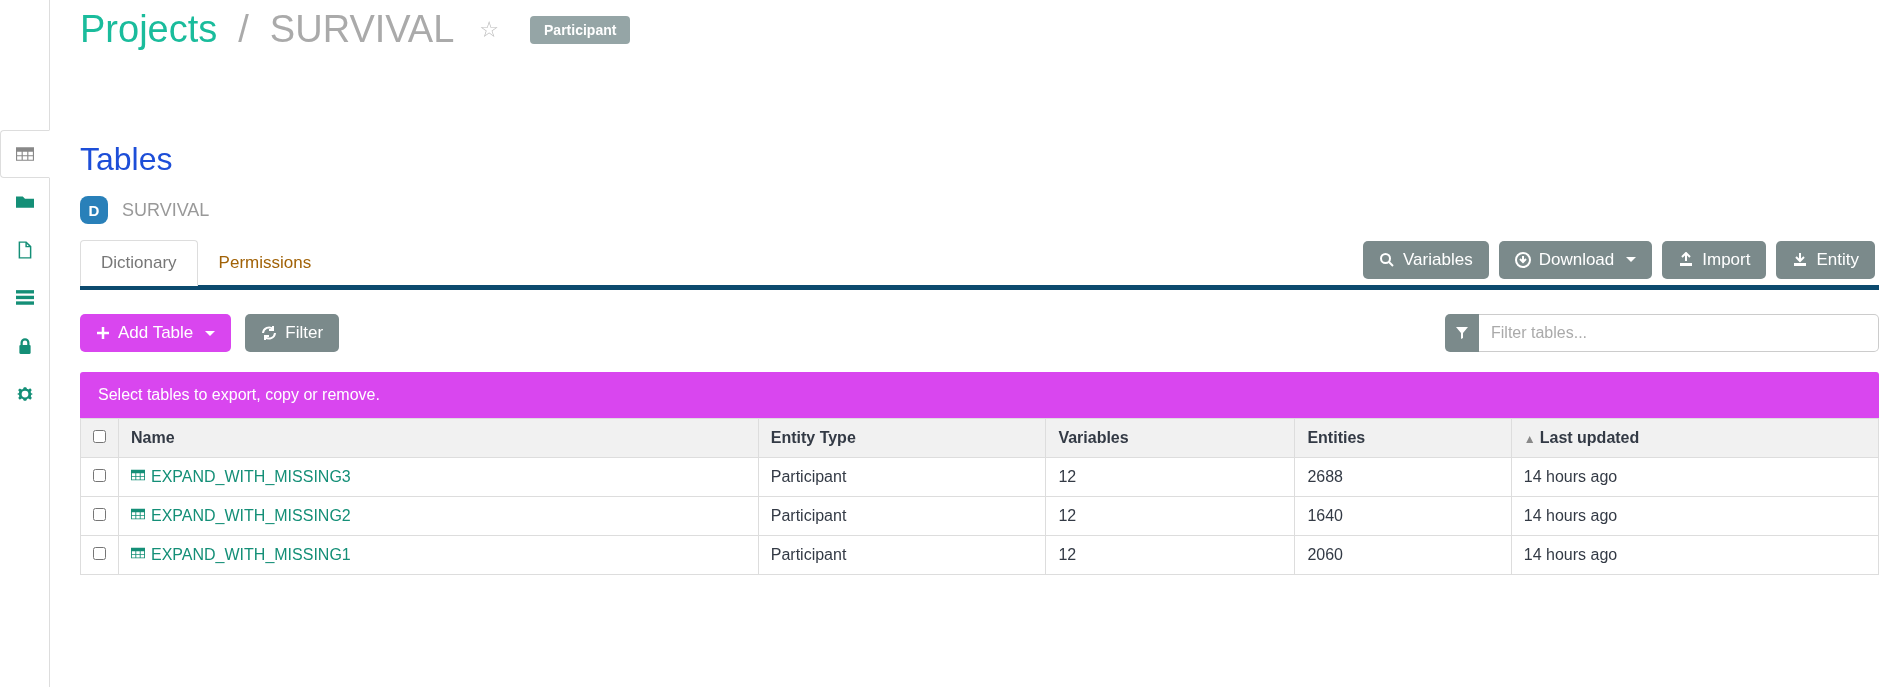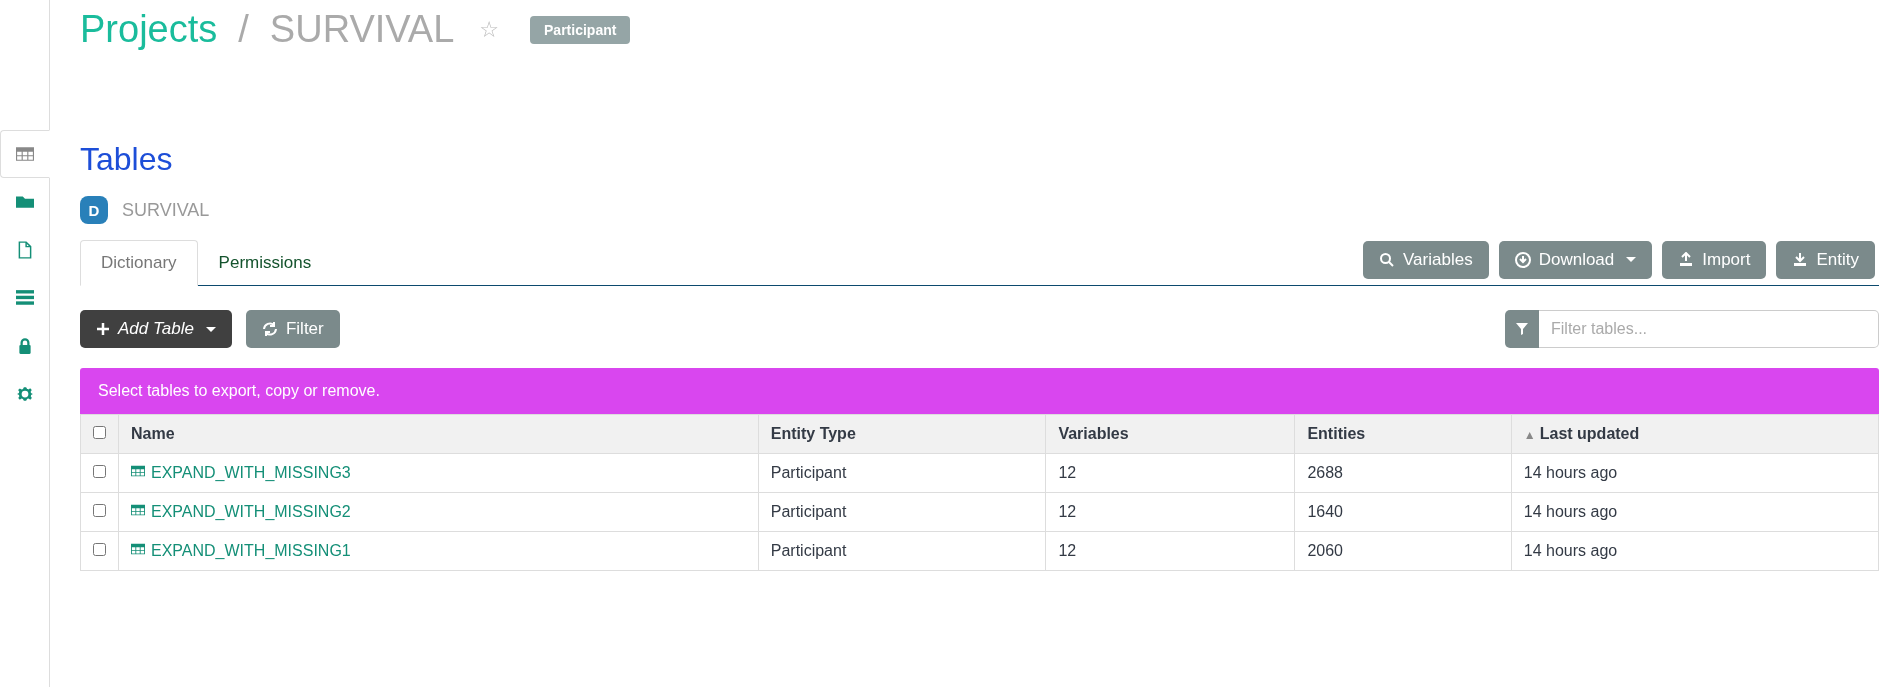--- a/index.html
+++ b/index.html
@@ -12,32 +12,32 @@
 .breadcrumb { display: flex; align-items: center; gap: 21px; padding-top: 8px; font-size: 38px; font-weight: 400; }
 .bc-link { color: #1abc9c; cursor: pointer; }
 .bc-sep { color: #aaa; }
 .bc-current { color: #aaa; }
 .star-icon { color: #bbb; font-size: 22px; margin-left: 4px; cursor: pointer; }
 .tag { display: inline-block; background: #95a5a6; color: #fff; font-size: 14px; font-weight: 600; padding: 6px 14px; border-radius: 4px; margin-left: 10px; }
 h2.section-title { font-size: 32px; font-weight: 500; color: #1d4ed8; margin-top: 90px; margin-bottom: 18px; }
 .proj-line { display: flex; align-items: center; gap: 14px; margin-bottom: 16px; }
 .proj-badge { width: 28px; height: 28px; border-radius: 8px; background: #2980b9; color: #fff; font-weight: 700; display: flex; align-items: center; justify-content: center; font-size: 15px; }
 .proj-name { color: #999; font-size: 18px; }
-.tabs-row { display: flex; align-items: center; border-bottom: 1px solid #0c4a6e; justify-content: space-between; }
+.tabs-row { display: flex; align-items: center; border-bottom: 5px solid #0c4a6e; justify-content: space-between; }
 .tabs { display: flex; }
-.tab { padding: 12px 20px; font-size: 17px; cursor: pointer; border: 1px solid transparent; border-bottom: none; margin-bottom: -1px; color: #14532d; }
+.tab { padding: 12px 20px; font-size: 17px; cursor: pointer; border: 1px solid transparent; border-bottom: none; margin-bottom: -1px; color: #a16207; }
 .tab.active { color: #777; border: 1px solid #ddd; border-bottom: 1px solid #fff; border-radius: 4px 4px 0 0; background: #fff; }
 .tab-actions { margin-left: auto; display: flex; gap: 10px; padding-bottom: 6px; padding-right: 4px; }
 .btn { display: inline-flex; align-items: center; gap: 8px; padding: 9px 16px; border: none; border-radius: 5px; font-size: 17px; cursor: pointer; color: #fff; background: #7b8a8b; }
-.btn.primary { background: #404040; font-style: italic; }
+.btn.primary { background: #d946ef; }
 .btn .caret { width: 0; height: 0; border-left: 5px solid transparent; border-right: 5px solid transparent; border-top: 5px solid #fff; margin-left: 4px; }
 .toolbar { display: flex; align-items: center; gap: 14px; margin-top: 24px; }
 .filter-group { margin-left: auto; display: flex; align-items: stretch; }
 .filter-icon-btn { width: 34px; background: #7b8a8b; color: #fff; display: flex; align-items: center; justify-content: center; border: none; border-radius: 5px 0 0 5px; cursor: pointer; }
-.filter-input { width: 340px; padding: 9px 12px; font-size: 16px; border: 1px solid #ccc; border-left: none; border-radius: 0 5px 5px 0; outline: none; }
+.filter-input { width: 400px; padding: 9px 12px; font-size: 16px; border: 1px solid #ccc; border-left: none; border-radius: 0 5px 5px 0; outline: none; }
 .filter-input::placeholder { color: #aaa; }
 .info-bar { background: #d946ef; color: #fff; padding: 14px 18px; font-size: 16px; margin-top: 20px; border-radius: 3px 3px 0 0; }
 table.data { width: 100%; border-collapse: collapse; }
 table.data th, table.data td { text-align: left; padding: 10px 12px; border: 1px solid #ddd; font-size: 16px; }
 table.data thead th { background: #f1f1f1; font-weight: 700; color: #333a45; }
 table.data tbody tr { background: #fff; }
 .chk-col { width: 36px; text-align: center; }
 .tbl-link { color: #148f77; cursor: pointer; display: inline-flex; gap: 6px; }
 .sort-ind { color: #888; font-size: 12px; margin-right: 4px; }
 svg { display: block; }

